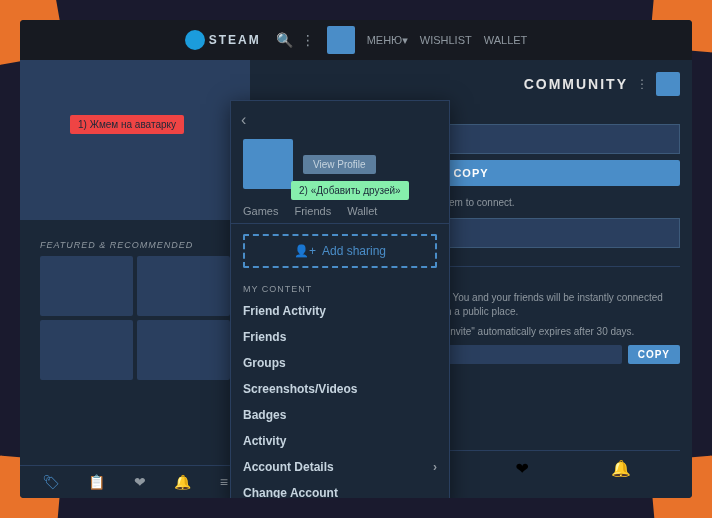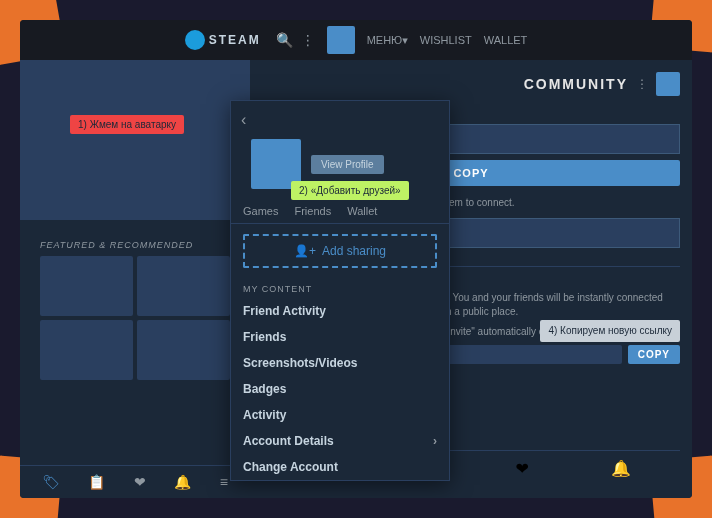--- a/index.html
+++ b/index.html
@@ -213,42 +213,41 @@
       padding: 10px;
       display: flex;
       align-items: center;
       gap: 8px;
     }
     .profile-header {
       display: flex;
       align-items: center;
       padding: 0 12px 10px 12px;
       gap: 10px;
-      margin-left: 8px;
     }
     .profile-avatar {
       width: 50px;
       height: 50px;
       background: #4a8dc8;
       border-radius: 2px;
     }
     .view-profile-btn {
       background: #5c7e9e;
       color: #c6d4df;
       font-size: 10px;
       padding: 4px 10px;
       border: none;
       border-radius: 2px;
       cursor: pointer;
     }
     .tooltip-2 {
       position: absolute;
       top: 80px;
       left: 60px;
-      background: #bef264;
+      background: #86efac;
       color: #1b2838;
       font-size: 10px;
       padding: 4px 8px;
       border-radius: 2px;
       white-space: nowrap;
       z-index: 30;
     }
     .mini-tabs {
       display: flex;
       border-bottom: 1px solid #2a3f5f;
@@ -559,20 +558,21 @@
         <span class="mini-tab">Wallet</span>
       </div>
       <button class="add-friends-btn">
         <span>👤+</span>
         <span>Add sharing</span>
       </button>
       <div class="my-content-label">MY CONTENT</div>
       <div class="menu-items">
         <div class="menu-item">Friend Activity</div>
         <div class="menu-item">Friends</div>
+        <div class="menu-item">Groups</div>
         <div class="menu-item">Screenshots/Videos</div>
         <div class="menu-item">Badges</div>
         <div class="menu-item">Activity</div>
         <div class="menu-item has-arrow">
           <span>Account Details</span>
         </div>
         <div class="menu-item">Change Account</div>
       </div>
 
     </div>
@@ -595,21 +595,20 @@
       <input class="enter-code-input" placeholder="Enter a Friend Code" style="">
 
       <hr class="divider">
 
       <div class="quick-invite-label">Or send a Quick Invite</div>
       <div class="quick-invite-desc">Generate a link to share via email or SMS. You and your friends will be instantly connected when they accept. Be cautious if sharing in a public place.</div>
 
       <div class="note-text" style="position:relative;">
         <span class="checkmark">✓</span>
         <span>NOTE: Each link you create in "Quick Invite" automatically expires after 30 days.</span>
-        <div class="tooltip-4">4) Копируем новую ссылку</div>
       </div>
 
       <div class="link-row" style="position:relative;">
         <span class="link-text">https://s.team/p/ваша/ссылка</span>
         <button class="copy-btn-small">COPY</button>
       </div>
 
       <div style="position:relative; display:inline-block;">
         <span class="generate-link">Generate new link</span>
         <div class="tooltip-3">3) Создаем новую ссылку</div>

